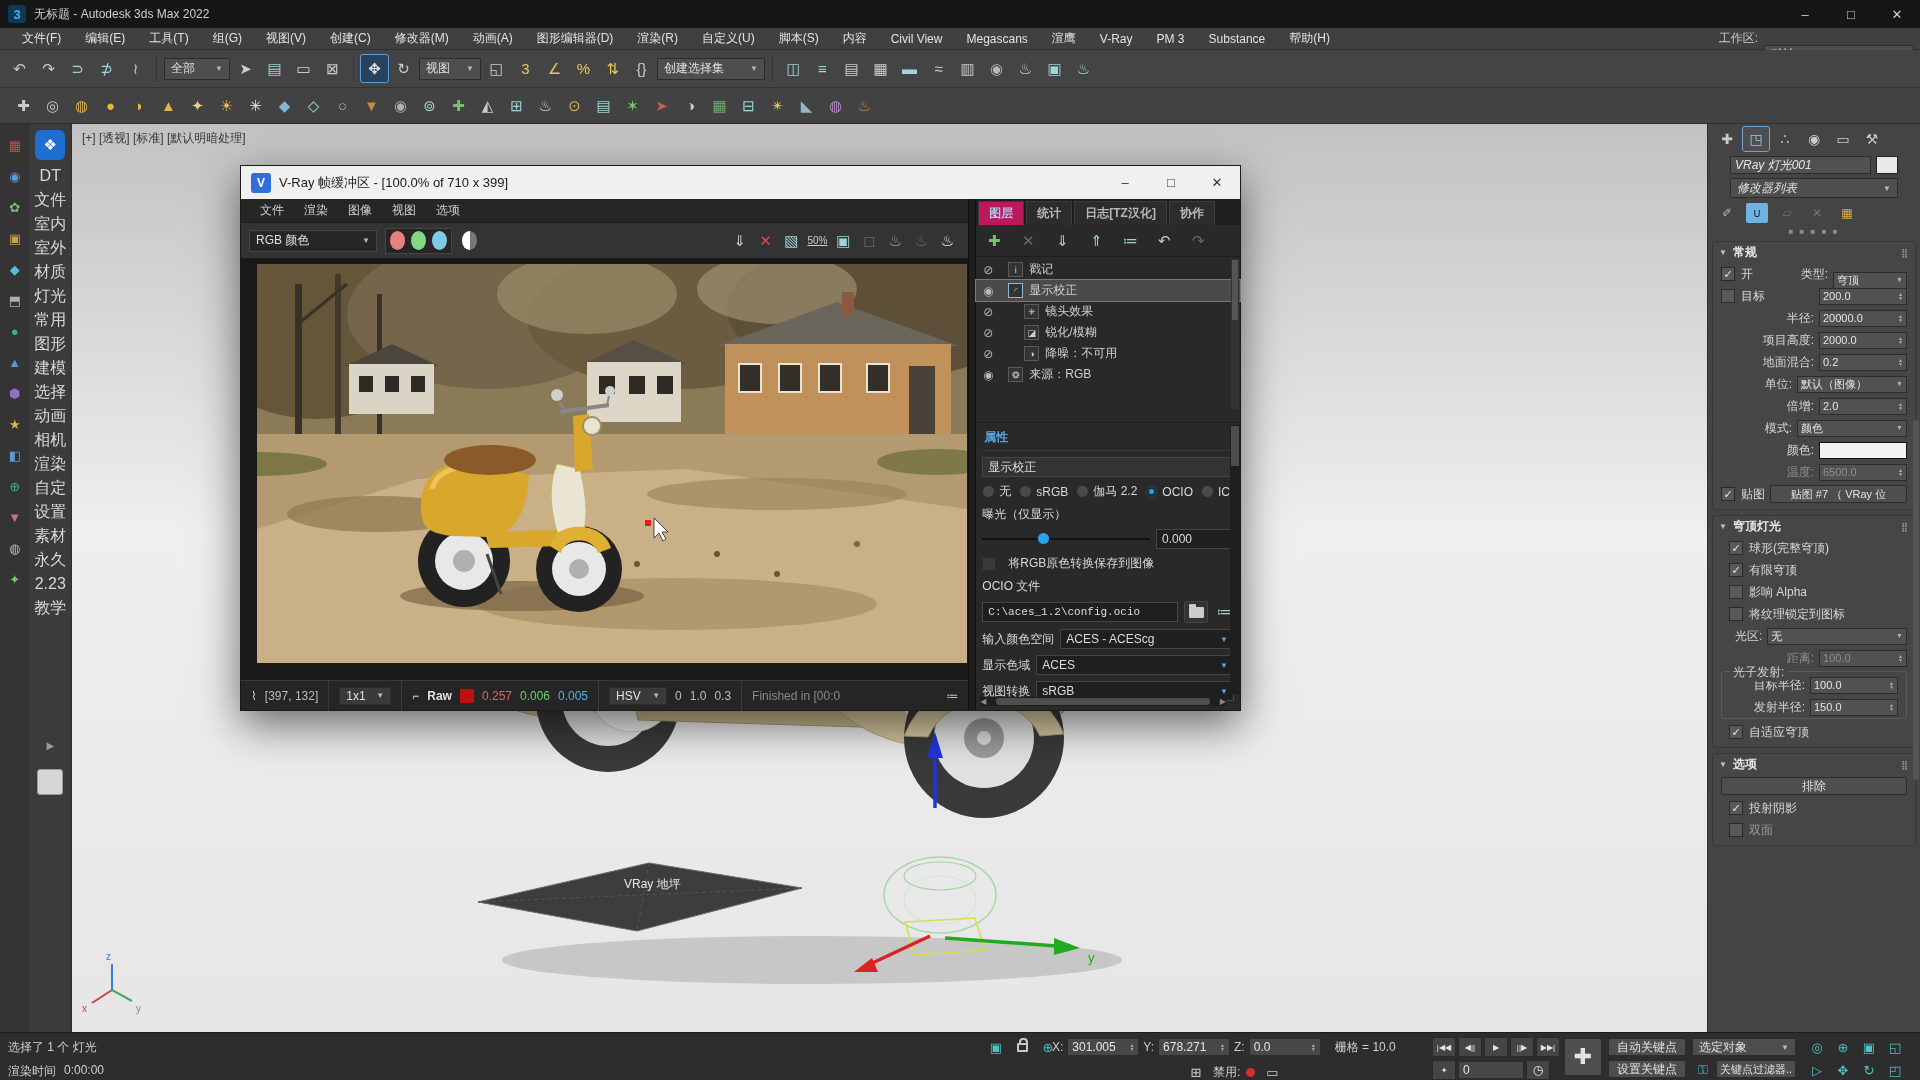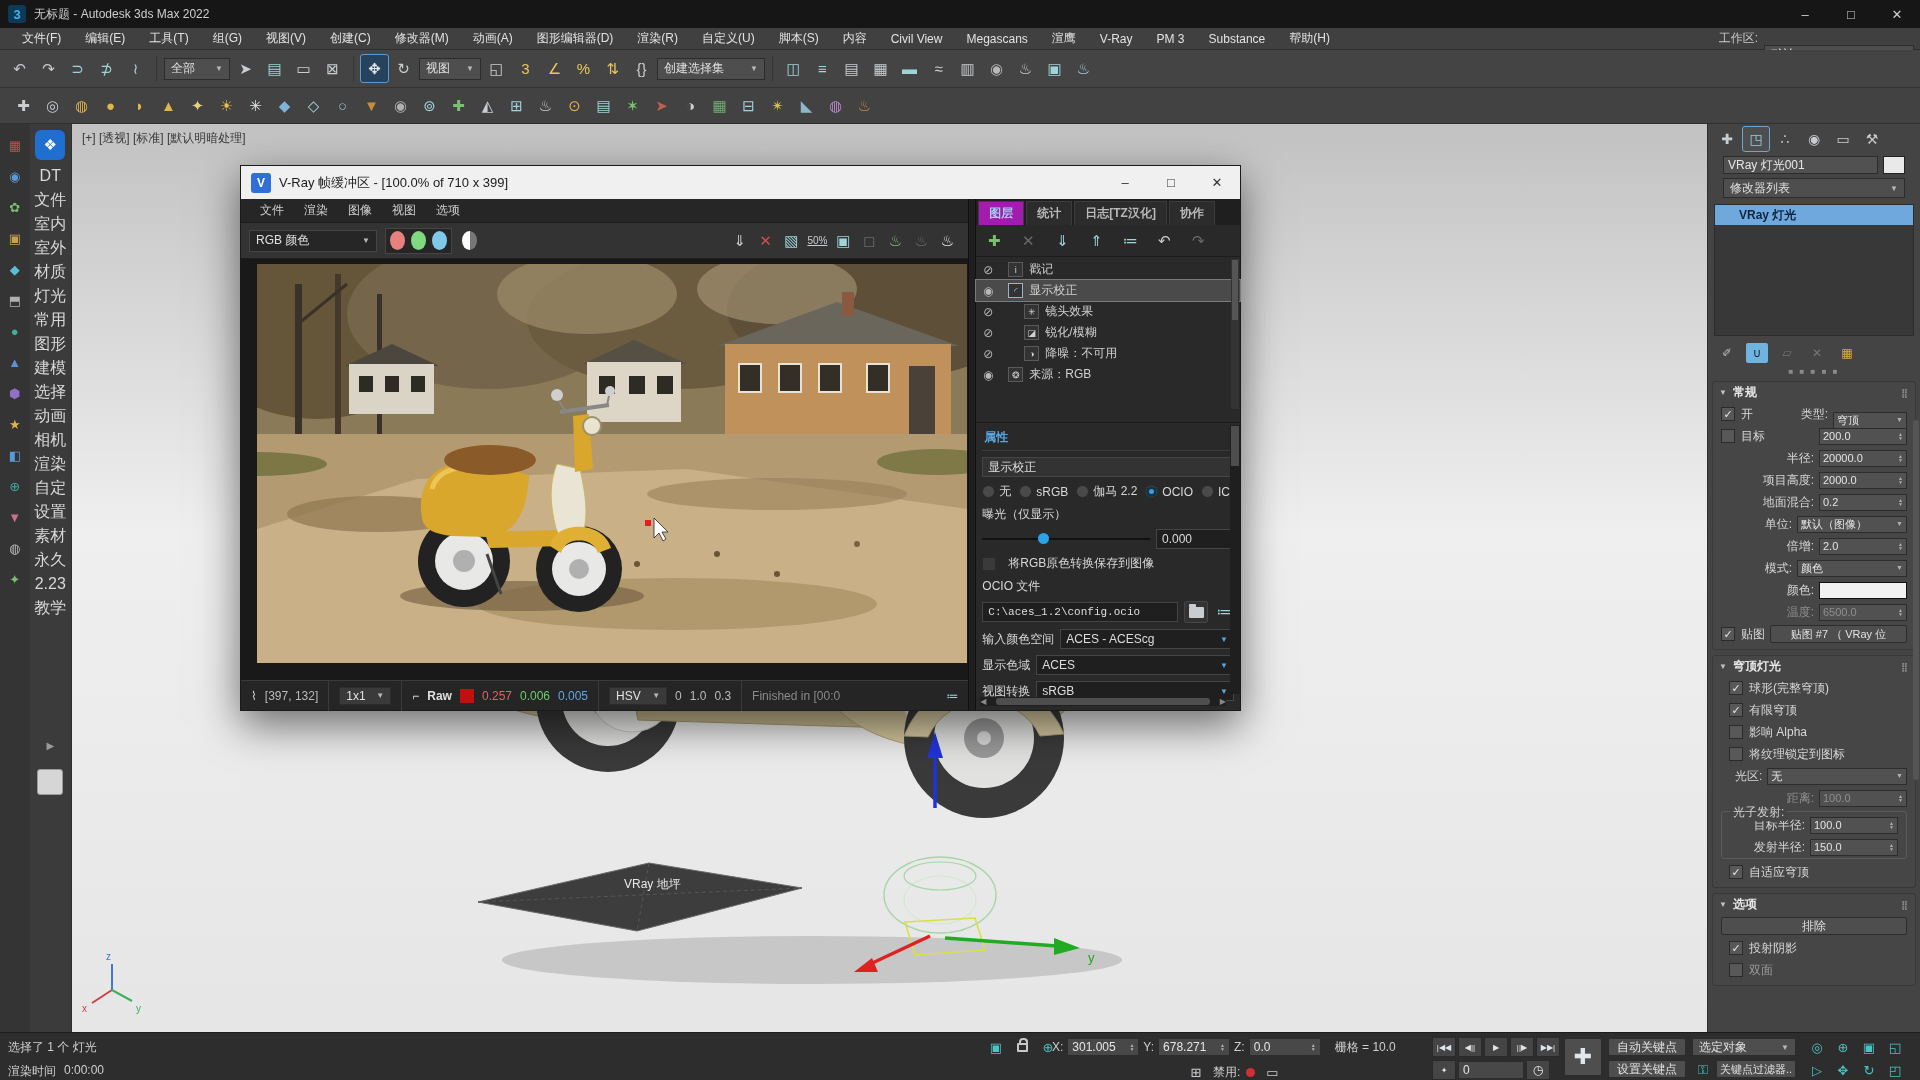--- a/index.html
+++ b/index.html
@@ -49,21 +49,21 @@
   
   #viewport{left:72px;top:124px;width:1635px;height:908px;background:linear-gradient(180deg,#c2c2c2,#efefef 45%,#e6e6e6);overflow:hidden;}
   #vp-label{left:10px;top:6px;color:#3a3a3a;font-size:12px;z-index:2;}
   #vp-svg{left:0;top:0;}
 
   
   #cmd{left:1707px;top:124px;width:213px;height:908px;background:#444444;border-left:1px solid #2e2e2e;overflow:hidden;font-size:12px;}
   #cp-tabs{display:flex;align-items:center;height:30px;padding:0 6px;gap:3px;}
   #cp-tabs .ico{width:26px;height:24px;font-size:14px;color:#c9cdd0;}
   #cp-tabs .ico.cur{background:#4e4e4e;outline:1px solid #6ba6d6;color:#8fd0e8;}
-  .cp-row{display:flex;align-items:center;padding:2px 15px;gap:5px;}
+  .cp-row{display:flex;align-items:center;padding:2px 22px;gap:5px;font-style:italic;}
   .fld{background:#515151;border:1px solid #2c2c2c;height:18px;display:flex;align-items:center;padding:0 4px;color:#e6e6e6;}
   #cp-name{flex:1;}
   #cp-color{width:22px;height:18px;background:#e9e9e9;border:1px solid #222;}
   .btn{background:#4e4e4e;border:1px solid #2c2c2c;border-radius:2px;height:18px;display:flex;align-items:center;justify-content:center;color:#e2e2e2;}
   #cp-btngrid{display:grid;grid-template-columns:1fr 1fr;gap:3px;padding:3px 6px;}
   #cp-btngrid .btn{font-size:11px;overflow:hidden;white-space:nowrap;}
   .btn.dim{color:#9a9a9a;}
   #cp-stack{margin:4px 6px;height:132px;background:#383838;border:1px solid #2c2c2c;}
   #cp-stack .stkrow{height:20px;background:#6fa8dc;color:#10263d;display:flex;align-items:center;padding-left:24px;font-weight:bold;}
   #cp-tools{display:flex;align-items:center;height:26px;padding:0 8px;gap:8px;color:#b8b8b8;}
@@ -108,21 +108,21 @@
   .chan{width:15px;height:19px;border-radius:50%;}
   #vfb-toolbar .ico{width:26px;height:26px;font-size:15px;color:#c9cdd0;}
   #vfb-canvas{flex:1;background:#191919;position:relative;min-height:0;}
   #vfb-img{position:absolute;left:16px;top:5px;width:710px;height:399px;background:#777;overflow:hidden;}
   #vfb-status{height:30px;background:#252525;border-top:1px solid #3a3a3a;display:flex;align-items:center;color:#bbb;font-size:12px;}
   .vseg{display:flex;align-items:center;height:30px;padding:0 10px;border-right:1px solid #3a3a3a;gap:8px;white-space:nowrap;}
   #vfb-split{width:8px;background:#1f1f1f;border-left:1px solid #111;border-right:1px solid #111;}
   #vfb-right{flex:1;background:#292929;display:flex;flex-direction:column;font-size:12px;min-height:0;}
   #vfb-tabs{display:flex;height:26px;background:#1f1f1f;align-items:flex-end;padding:2px 2px 0 2px;gap:2px;}
   .vtab{padding:3px 10px;background:#2c2c2c;border:1px solid #3c3c3c;border-bottom:none;color:#b8b8b8;font-weight:bold;}
-  .vtab.on{background:#a21caf;color:#9fd0f0;}
+  .vtab.on{background:#be185d;color:#9fd0f0;}
   #vfb-ltools{height:32px;display:flex;align-items:center;padding:0 6px;gap:10px;border-bottom:1px solid #1d1d1d;}
   #vfb-ltools .ico{width:24px;height:24px;font-size:15px;}
   #vfb-tree{height:166px;border-bottom:1px solid #1d1d1d;position:relative;padding-top:2px;}
   .lrow{height:21px;display:flex;align-items:center;gap:6px;padding:0 4px;color:#d0d0d0;}
   .lrow.sel{background:#4a4a4a;outline:1px solid #7a7a7a;}
   .leye{width:16px;text-align:center;color:#b8b8b8;font-size:12px;}
   .licon{width:15px;height:15px;border:1px solid #5a5a5a;display:flex;align-items:center;justify-content:center;font-size:9px;background:#333;}
   .lrow.sel .licon{border-color:#8ab8e0;color:#9fd0f0;}
   #tree-scroll{position:absolute;right:1px;top:2px;width:8px;height:150px;background:#333;}
   #tree-scroll b{display:block;margin:1px;height:60px;background:#555;}
@@ -544,23 +544,20 @@
   <div class="cp-row">
     <span class="fld" id="cp-name">VRay 灯光001</span>
     <span id="cp-color"></span>
   </div>
   <div class="cp-row">
     <span class="dd" style="flex:1;">
       <span>修改器列表</span>
         <span class="dda">▼</span>
     </span>
   </div>
-  <div id="cp-stack">
-    <div class="stkrow">VRay 灯光</div>
-  </div>
   <div id="cp-tools">
     <span class="chip">✐</span>
     <span class="chip on">∪</span>
     <span class="chip" style="color:#777;">▱</span>
     <span class="chip" style="color:#777;">✕</span>
     <span class="chip" style="color:#d8b040;">▦</span>
   </div>
   <div id="cp-sep">■ ■ ■ ■ ■</div>
 
   <div class="roll">

